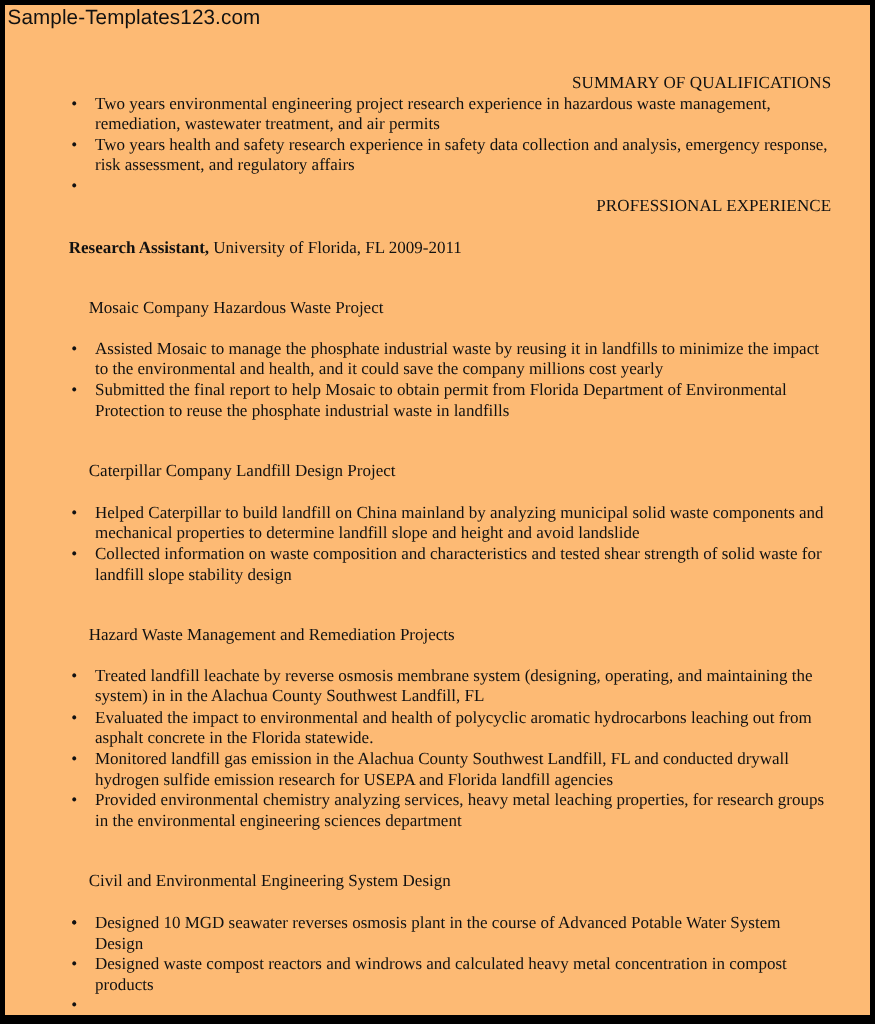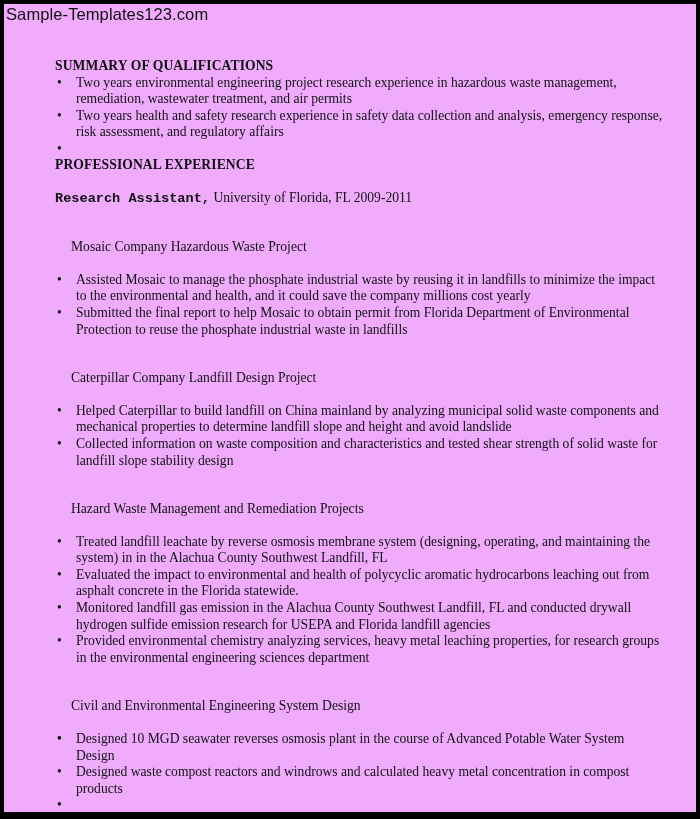--- a/index.html
+++ b/index.html
@@ -12,21 +12,21 @@
       height: 819px;
       position: relative;
       overflow: hidden;
     }
     .page {
       position: absolute;
       left: 4px;
       top: 4px;
       width: 692px;
       height: 808px;
-      background: #f0abfc;
+      background: #fdba74;
       overflow: hidden;
     }
     .watermark {
       position: absolute;
       left: 2px;
       top: 1px;
       font-family: "Liberation Sans", sans-serif;
       font-size: 16.5px;
       color: #111;
       letter-spacing: 0.1px;
@@ -35,44 +35,45 @@
       position: absolute;
       left: 51px;
       top: 54px;
       width: 610px;
       font-family: "Liberation Serif", serif;
       font-size: 13.6px;
       line-height: 16.6px;
       color: #111;
     }
     .heading {
-      font-weight: bold;
+      font-weight: normal;
       font-size: 13.6px;
       margin: 0;
       letter-spacing: 0.1px;
+      text-align: right;
     }
     ul {
       list-style: none;
       margin: 0;
       padding: 0;
     }
     li {
       position: relative;
       padding-left: 21px;
       margin: 0;
     }
     li .bullet {
       position: absolute;
       left: 2px;
       top: 0;
     }
     .gap-section { height: 16px; }
     .gap-small { height: 16px; }
     .role-line { margin: 0; }
-    .role-title { font-weight: bold; font-family: Liberation Mono, monospace; }
+    .role-title { font-weight: bold; }
     .project-title { margin: 16px; }
   </style>
 </head>
 <body>
 
 <div class="page">
   <div class="watermark">Sample-Templates123.com</div>
 
   <div class="content">
 

